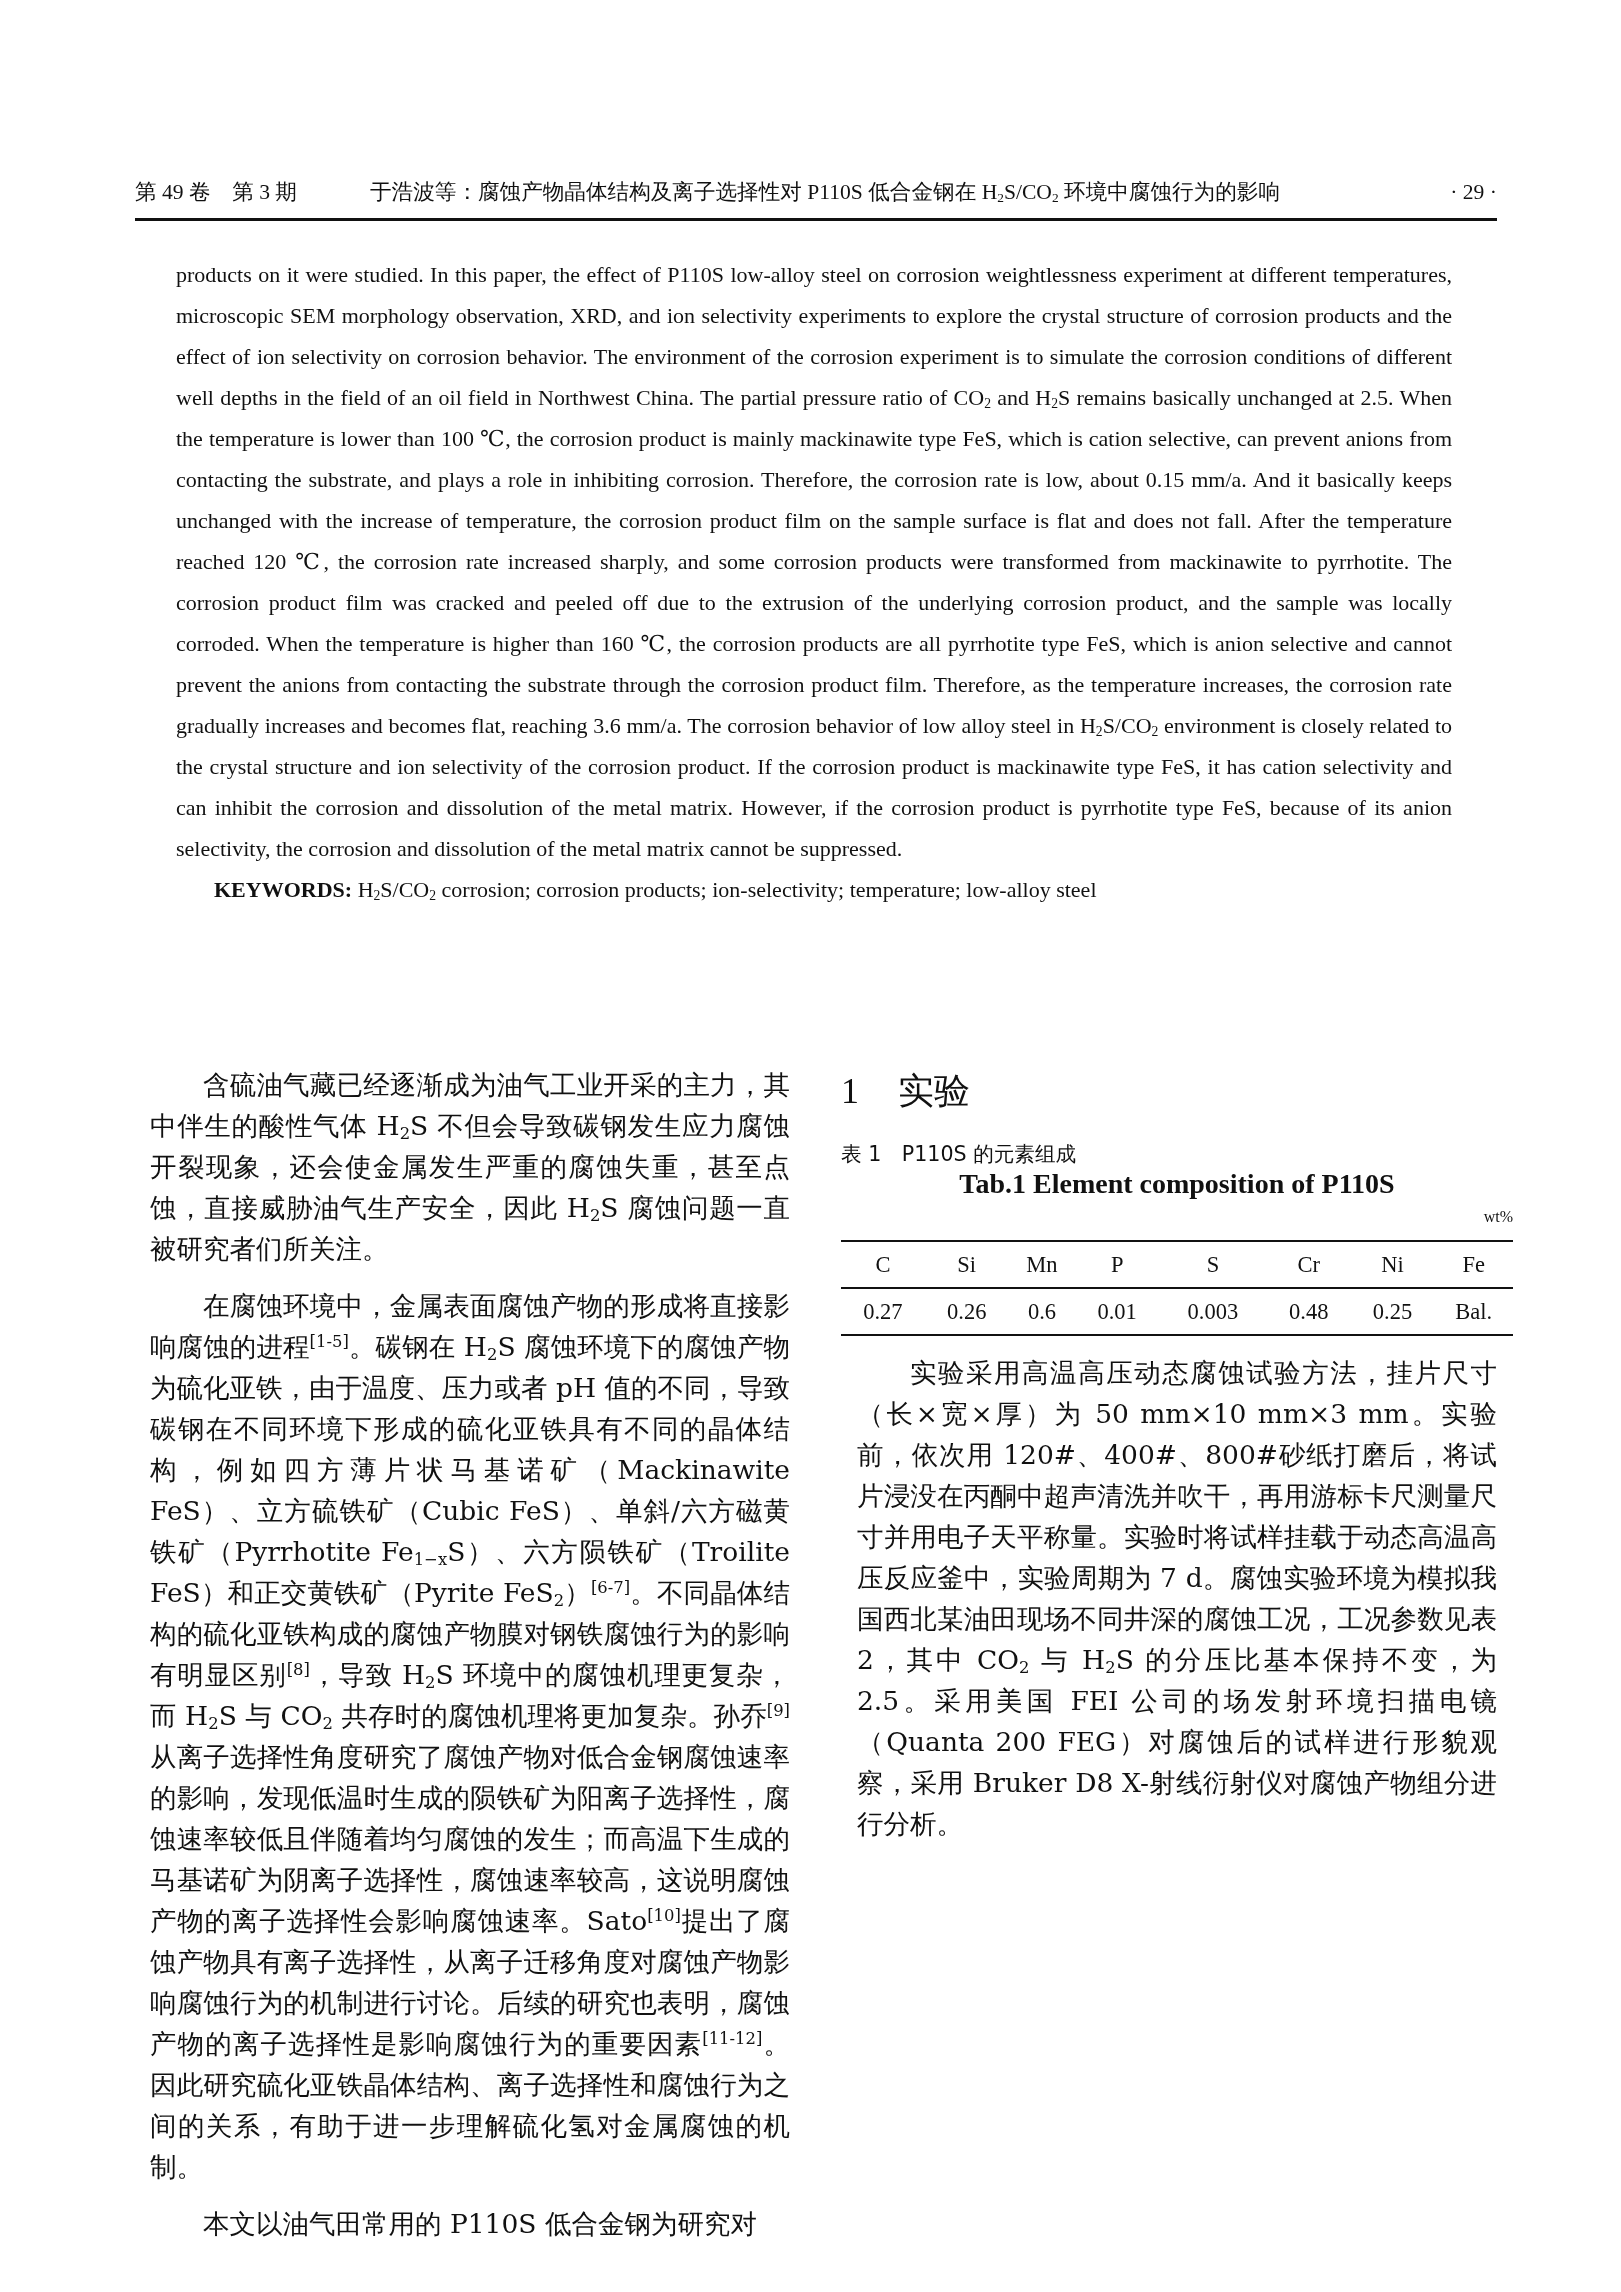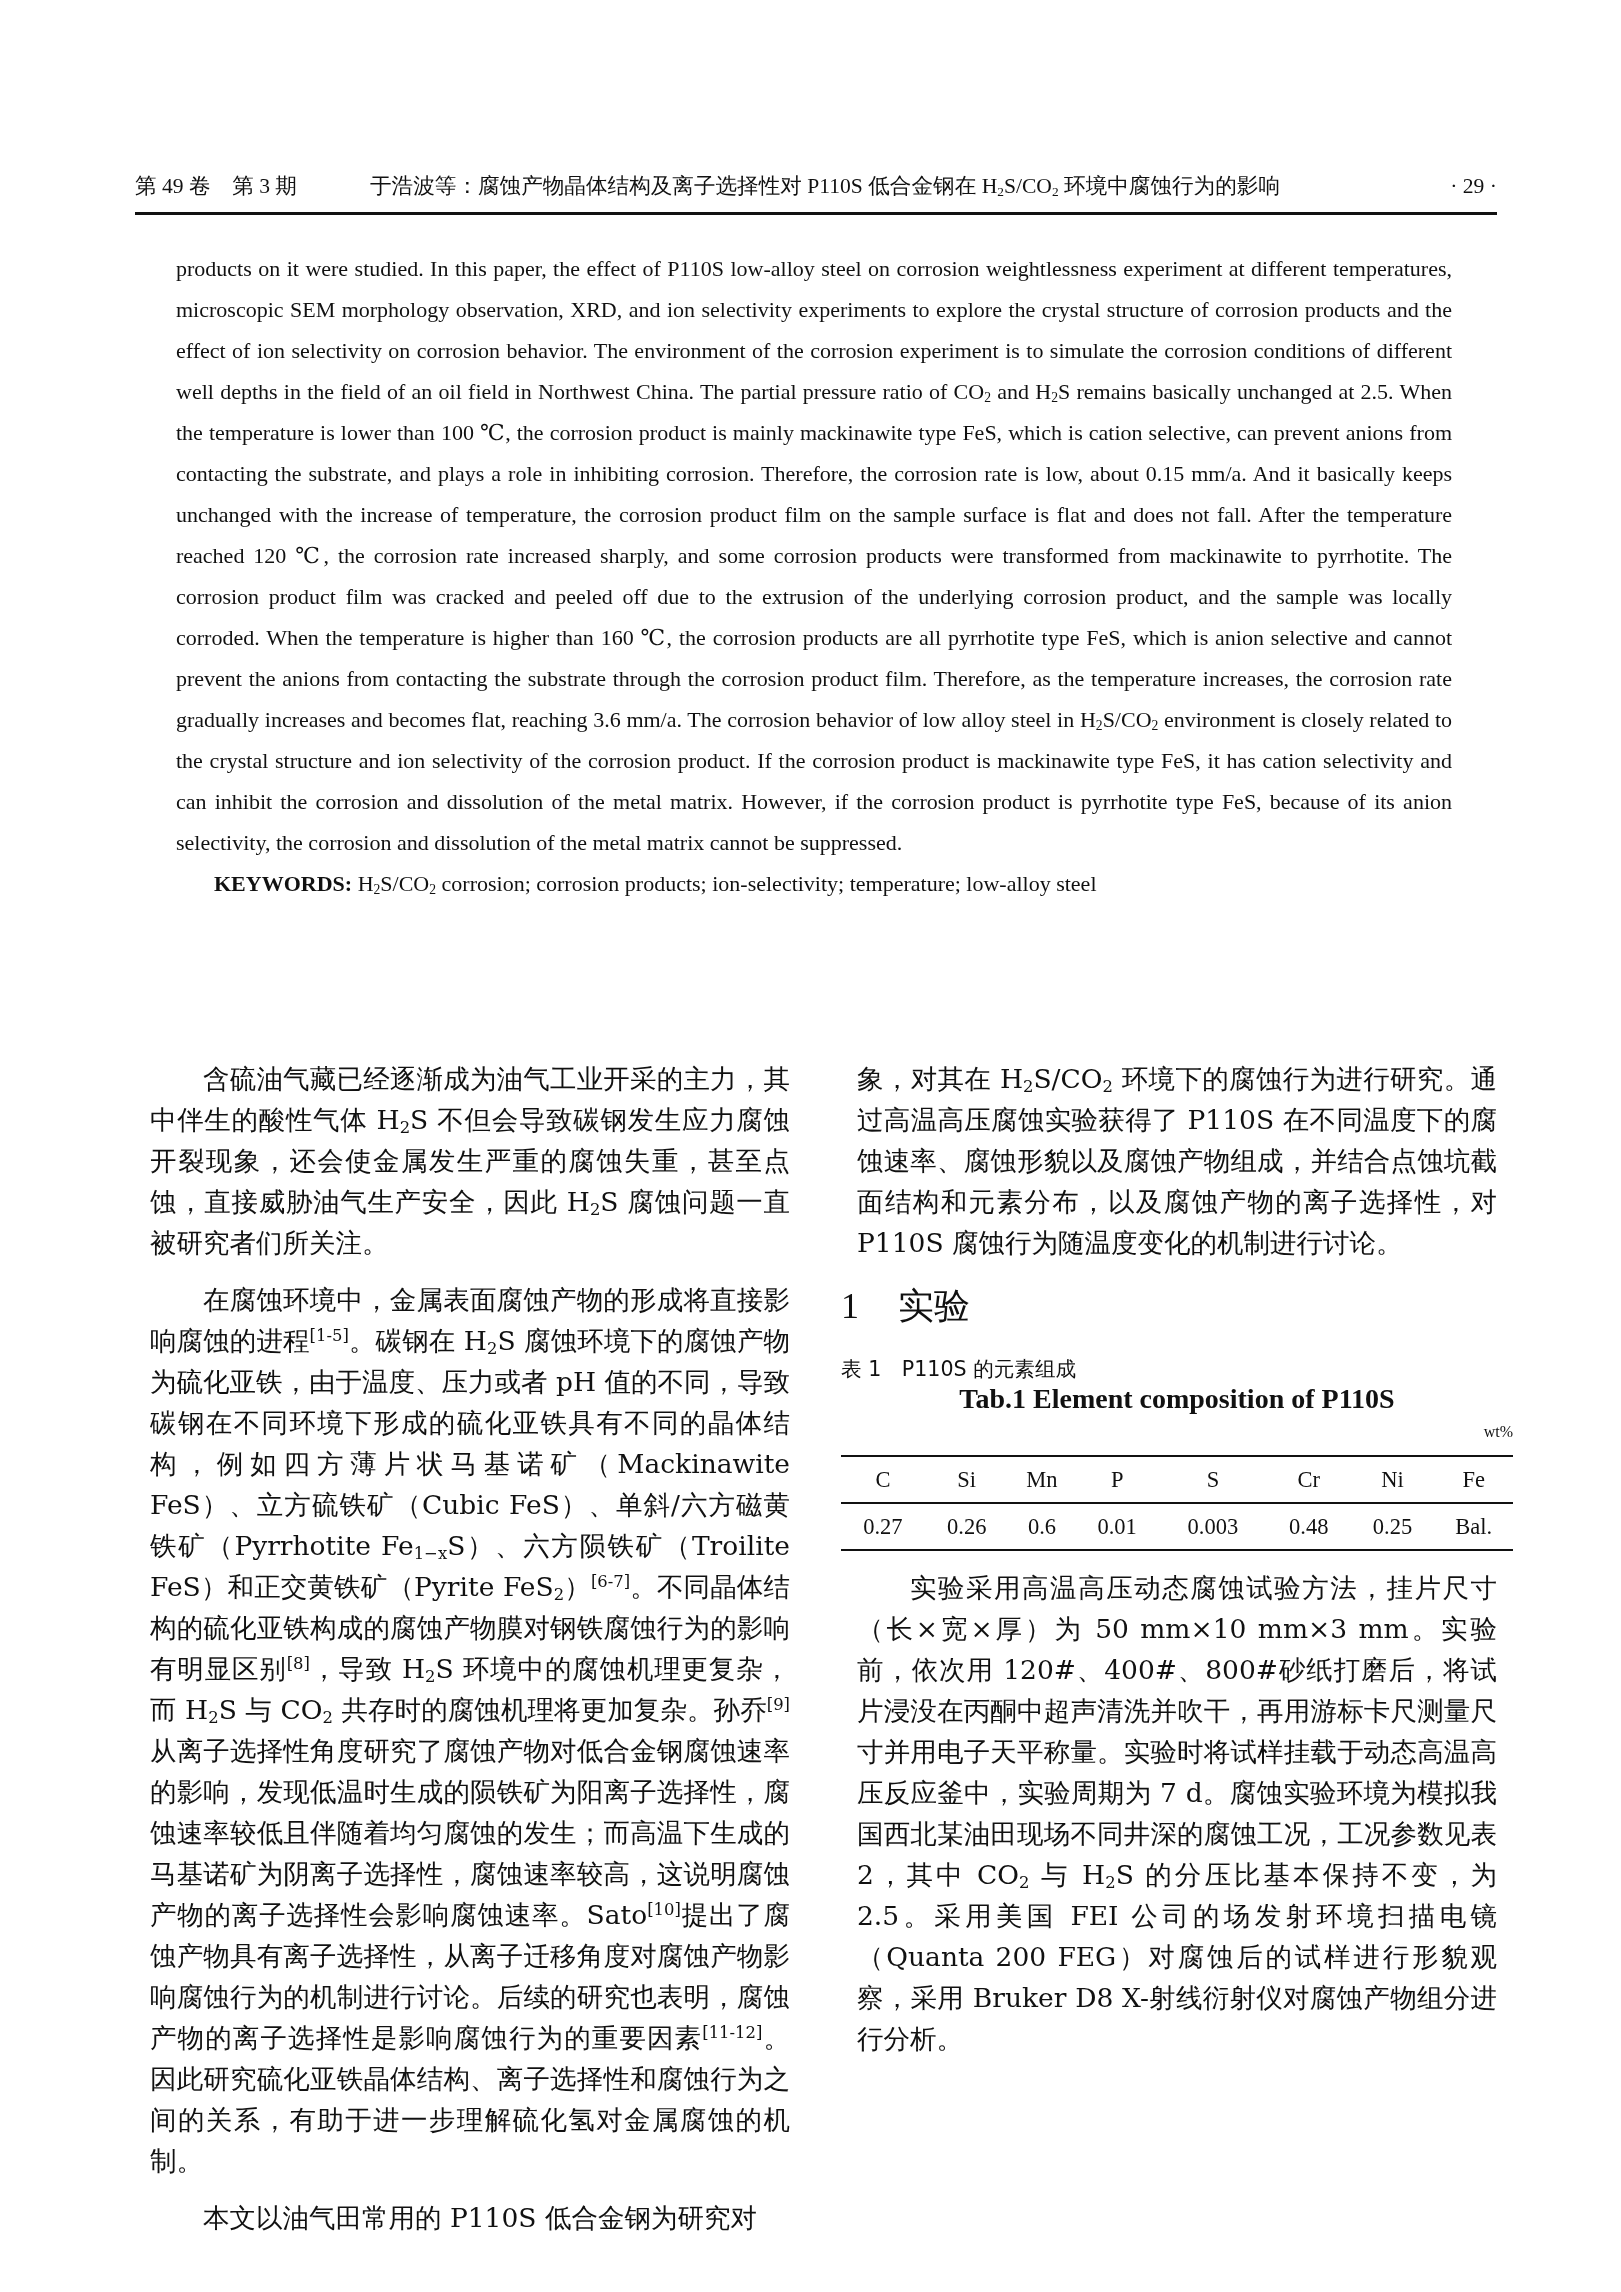--- a/index.html
+++ b/index.html
@@ -1,20 +1,20 @@
 <!DOCTYPE html>
 <html><head>
   <meta charset="utf-8">
   <style>
     html, body { margin: 0; padding: 0; background: #ffffff; }
     body {
       width: 1621px; height: 2293px; position: relative; overflow: hidden;
       color: #111; font-family: "Liberation Serif", "DejaVu Serif", serif;
     }
-    .page { position: absolute; left: 0; top: 10px; width: 1621px; height: 1923px; }
+    .page { position: absolute; left: 0; top: 16px; width: 1621px; height: 1923px; }
 
     
     .running-header {
       position: absolute; left: 135px; top: 157px; width: 1362px; height: 39px;
       font-size: 21.6px; line-height: 39px; white-space: nowrap;
     }
     .running-header .vol { position: absolute; left: 0; top: 0; }
     .running-header .title { position: absolute; left: 235px; top: 0; }
     .running-header .pageno { position: absolute; right: 0; top: 0; }
     .header-rule {
@@ -91,21 +91,20 @@
     <p><span class="kw-label">KEYWORDS:</span><span> H</span><sub>2</sub><span>S/CO</span><sub>2</sub><span> corrosion; corrosion products; ion-selectivity; temperature; low-alloy steel</span></p>
   </div>
 
   <div class="col col-left">
     <p class="indent"><span>含硫油气藏已经逐渐成为油气工业开采的主力，其中伴生的酸性气体 H</span><sub>2</sub><span>S 不但会导致碳钢发生应力腐蚀开裂现象，还会使金属发生严重的腐蚀失重，甚至点蚀，直接威胁油气生产安全，因此 H</span><sub>2</sub><span>S 腐蚀问题一直被研究者们所关注。</span></p>
     <p class="indent"><span>在腐蚀环境中，金属表面腐蚀产物的形成将直接影响腐蚀的进程</span><sup>[1-5]</sup><span>。碳钢在 H</span><sub>2</sub><span>S 腐蚀环境下的腐蚀产物为硫化亚铁，由于温度、压力或者 pH 值的不同，导致碳钢在不同环境下形成的硫化亚铁具有不同的晶体结构，例如四方薄片状马基诺矿（Mackinawite FeS）、立方硫铁矿（Cubic FeS）、单斜/六方磁黄铁矿（Pyrrhotite Fe</span><sub>1−x</sub><span>S）、六方陨铁矿（Troilite FeS）和正交黄铁矿（Pyrite FeS</span><sub>2</sub><span>）</span><sup>[6-7]</sup><span>。不同晶体结构的硫化亚铁构成的腐蚀产物膜对钢铁腐蚀行为的影响有明显区别</span><sup>[8]</sup><span>，导致 H</span><sub>2</sub><span>S 环境中的腐蚀机理更复杂，而 H</span><sub>2</sub><span>S 与 CO</span><sub>2</sub><span> 共存时的腐蚀机理将更加复杂。孙乔</span><sup>[9]</sup><span>从离子选择性角度研究了腐蚀产物对低合金钢腐蚀速率的影响，发现低温时生成的陨铁矿为阳离子选择性，腐蚀速率较低且伴随着均匀腐蚀的发生；而高温下生成的马基诺矿为阴离子选择性，腐蚀速率较高，这说明腐蚀产物的离子选择性会影响腐蚀速率。Sato</span><sup>[10]</sup><span>提出了腐蚀产物具有离子选择性，从离子迁移角度对腐蚀产物影响腐蚀行为的机制进行讨论。后续的研究也表明，腐蚀产物的离子选择性是影响腐蚀行为的重要因素</span><sup>[11-12]</sup><span>。因此研究硫化亚铁晶体结构、离子选择性和腐蚀行为之间的关系，有助于进一步理解硫化氢对金属腐蚀的机制。</span></p>
     <p class="indent">本文以油气田常用的 P110S 低合金钢为研究对</p>
   </div>
 
   <div class="col col-right">
-    <p><span>象，对其在 H</span><sub>2</sub><span>S/CO</span><sub>2</sub><span> 环境下的腐蚀行为进行研究。通过高温高压腐蚀实验获得了 P110S 在不同温度下的腐蚀速率、腐蚀形貌以及腐蚀产物组成，并结合点蚀坑截面结构和元素分布，以及腐蚀产物的离子选择性，对 P110S 腐蚀行为随温度变化的机制进行讨论。</span></p>
 
     <h2 class="section-heading"><span class="num">1</span><span>实验</span></h2>
 
 
     <div class="table-block">
       <div class="table-caption-cn">表 1　P110S 的元素组成</div>
       <div class="table-caption-en">Tab.1 Element composition of P110S</div>
       <div class="table-unit">wt%</div>
       <table class="comp">
         <thead>

